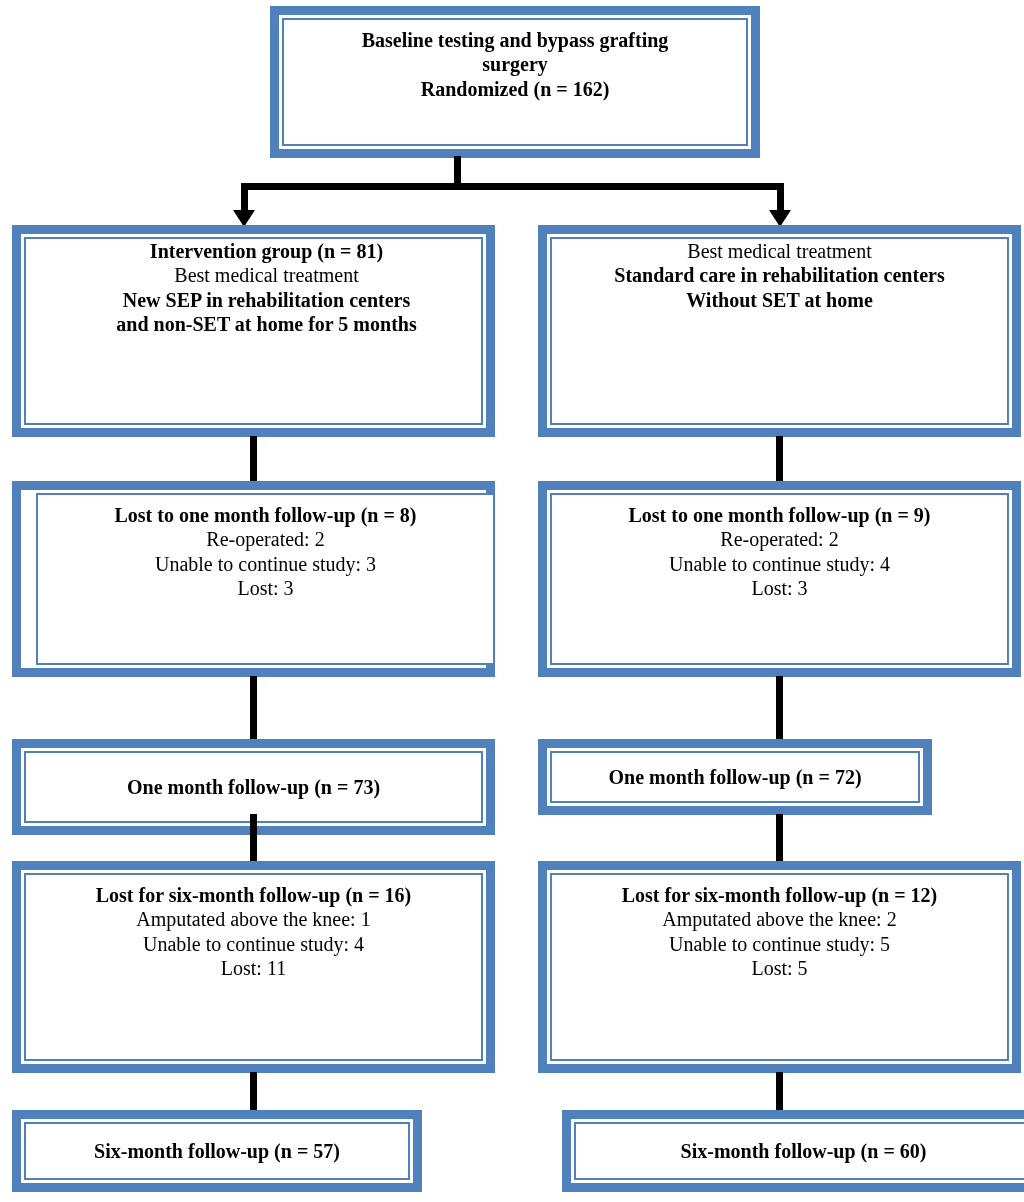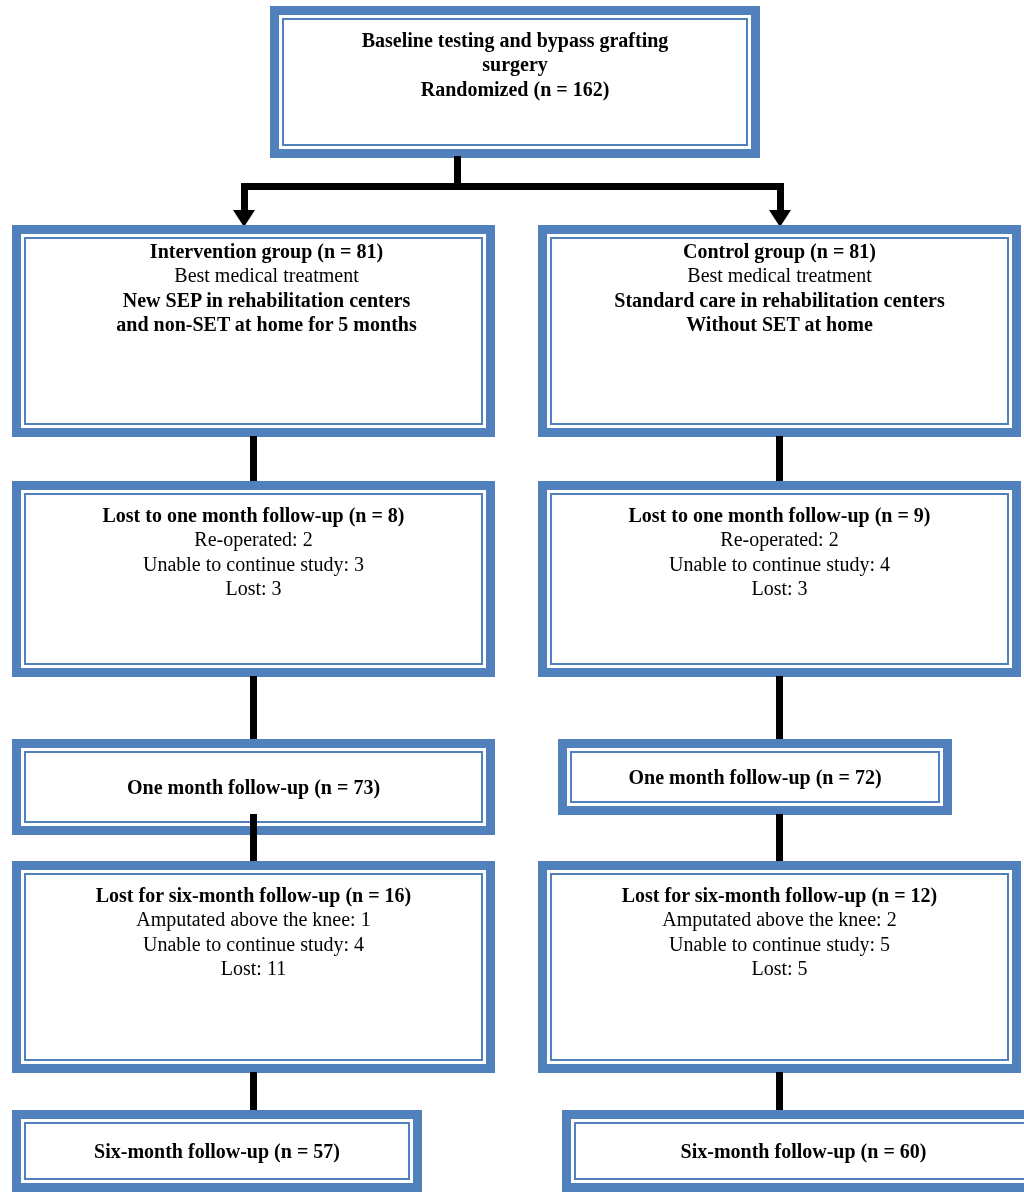--- a/index.html
+++ b/index.html
@@ -103,33 +103,32 @@
           <span class="ln r">Best medical treatment</span>
           <span class="ln b">New SEP in rehabilitation centers</span>
           <span class="ln b">and non-SET at home for 5 months</span>
         </div>
     </div>
   </div>
 
   <div class="node tall group" style="left: 538px; top: 225px; width: 483px; height: 212px; border-color: rgb(80, 129, 189);">
     <div class="node-inner" style="border-color: rgb(80, 129, 189);">
       <div class="node-text">
-          <span class="ln b">Control group (n = 81)</span>
           <span class="ln r">Best medical treatment</span>
           <span class="ln b">Standard care in rehabilitation centers</span>
           <span class="ln b">Without SET at home</span>
         </div>
     </div>
   </div>
 
   <div class="conn v" style="left: 250px; top: 436px; height: 46px; background: rgb(0, 0, 0);"></div>
   <div class="conn v" style="left: 776px; top: 436px; height: 46px; background: rgb(0, 0, 0);"></div>
 
   <div class="node tall" style="left: 12px; top: 481px; width: 483px; height: 196px; border-color: rgb(80, 129, 189);">
-    <div class="node-inner" style="border-color: rgb(80, 129, 189);">
+    <div class="node-inner" style="border-color: rgb(80, 129, 189); margin-left: 12px;">
       <div class="node-text">
           <span class="ln b">Lost to one month follow-up (n = 8)</span>
           <span class="ln r">Re-operated: 2</span>
           <span class="ln r">Unable to continue study: 3</span>
           <span class="ln r">Lost: 3</span>
         </div>
     </div>
   </div>
 
   <div class="node tall" style="left: 538px; top: 481px; width: 483px; height: 196px; border-color: rgb(80, 129, 189);">
@@ -147,21 +146,21 @@
   <div class="conn v" style="left: 776px; top: 676px; height: 64px; background: rgb(0, 0, 0);"></div>
 
   <div class="node slim" style="left: 12px; top: 739px; width: 483px; height: 96px; border-color: rgb(80, 129, 189);">
     <div class="node-inner" style="border-color: rgb(80, 129, 189);">
       <div class="node-text">
           <span class="ln b">One month follow-up (n = 73)</span>
         </div>
     </div>
   </div>
 
-  <div class="node slim" style="left: 538px; top: 739px; width: 394px; height: 76px; border-color: rgb(80, 129, 189); margin-left: 20px;">
+  <div class="node slim" style="left: 538px; top: 739px; width: 394px; height: 76px; border-color: rgb(80, 129, 189);">
     <div class="node-inner" style="border-color: rgb(80, 129, 189);">
       <div class="node-text">
           <span class="ln b">One month follow-up (n = 72)</span>
         </div>
     </div>
   </div>
 
   <div class="conn v" style="left: 250px; top: 814px; height: 48px; background: rgb(0, 0, 0);"></div>
   <div class="conn v" style="left: 776px; top: 814px; height: 48px; background: rgb(0, 0, 0);"></div>
 

